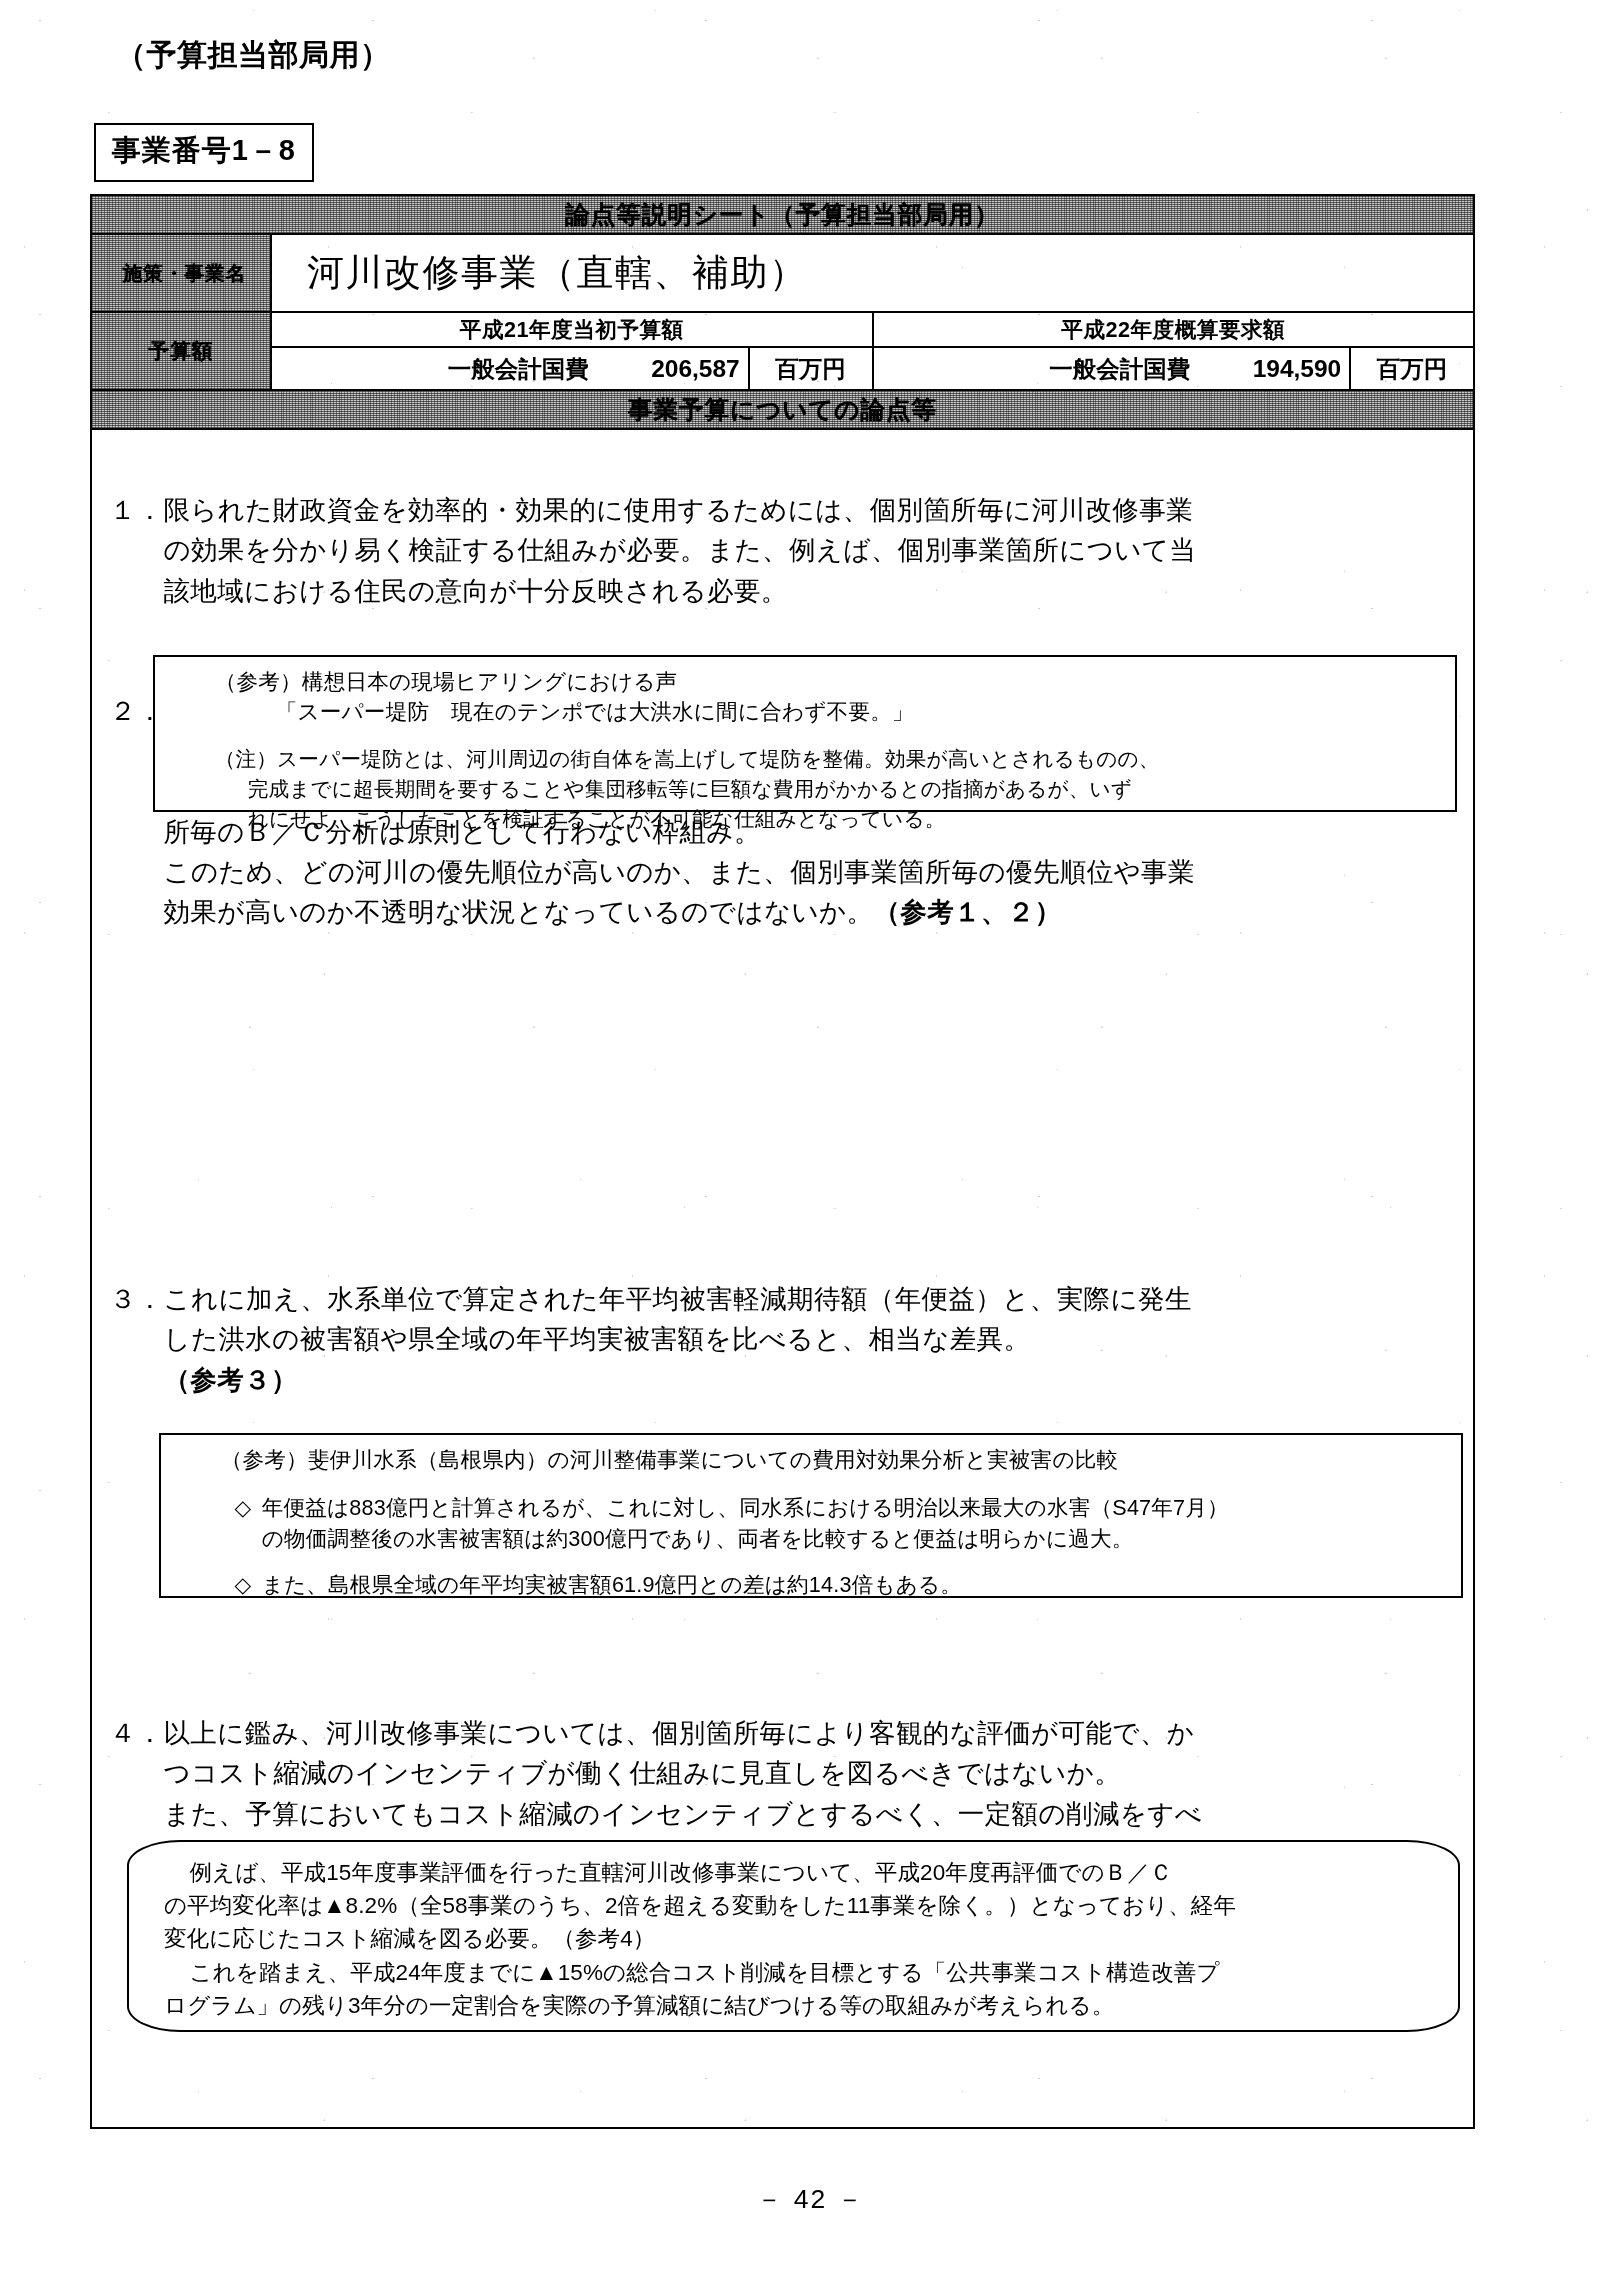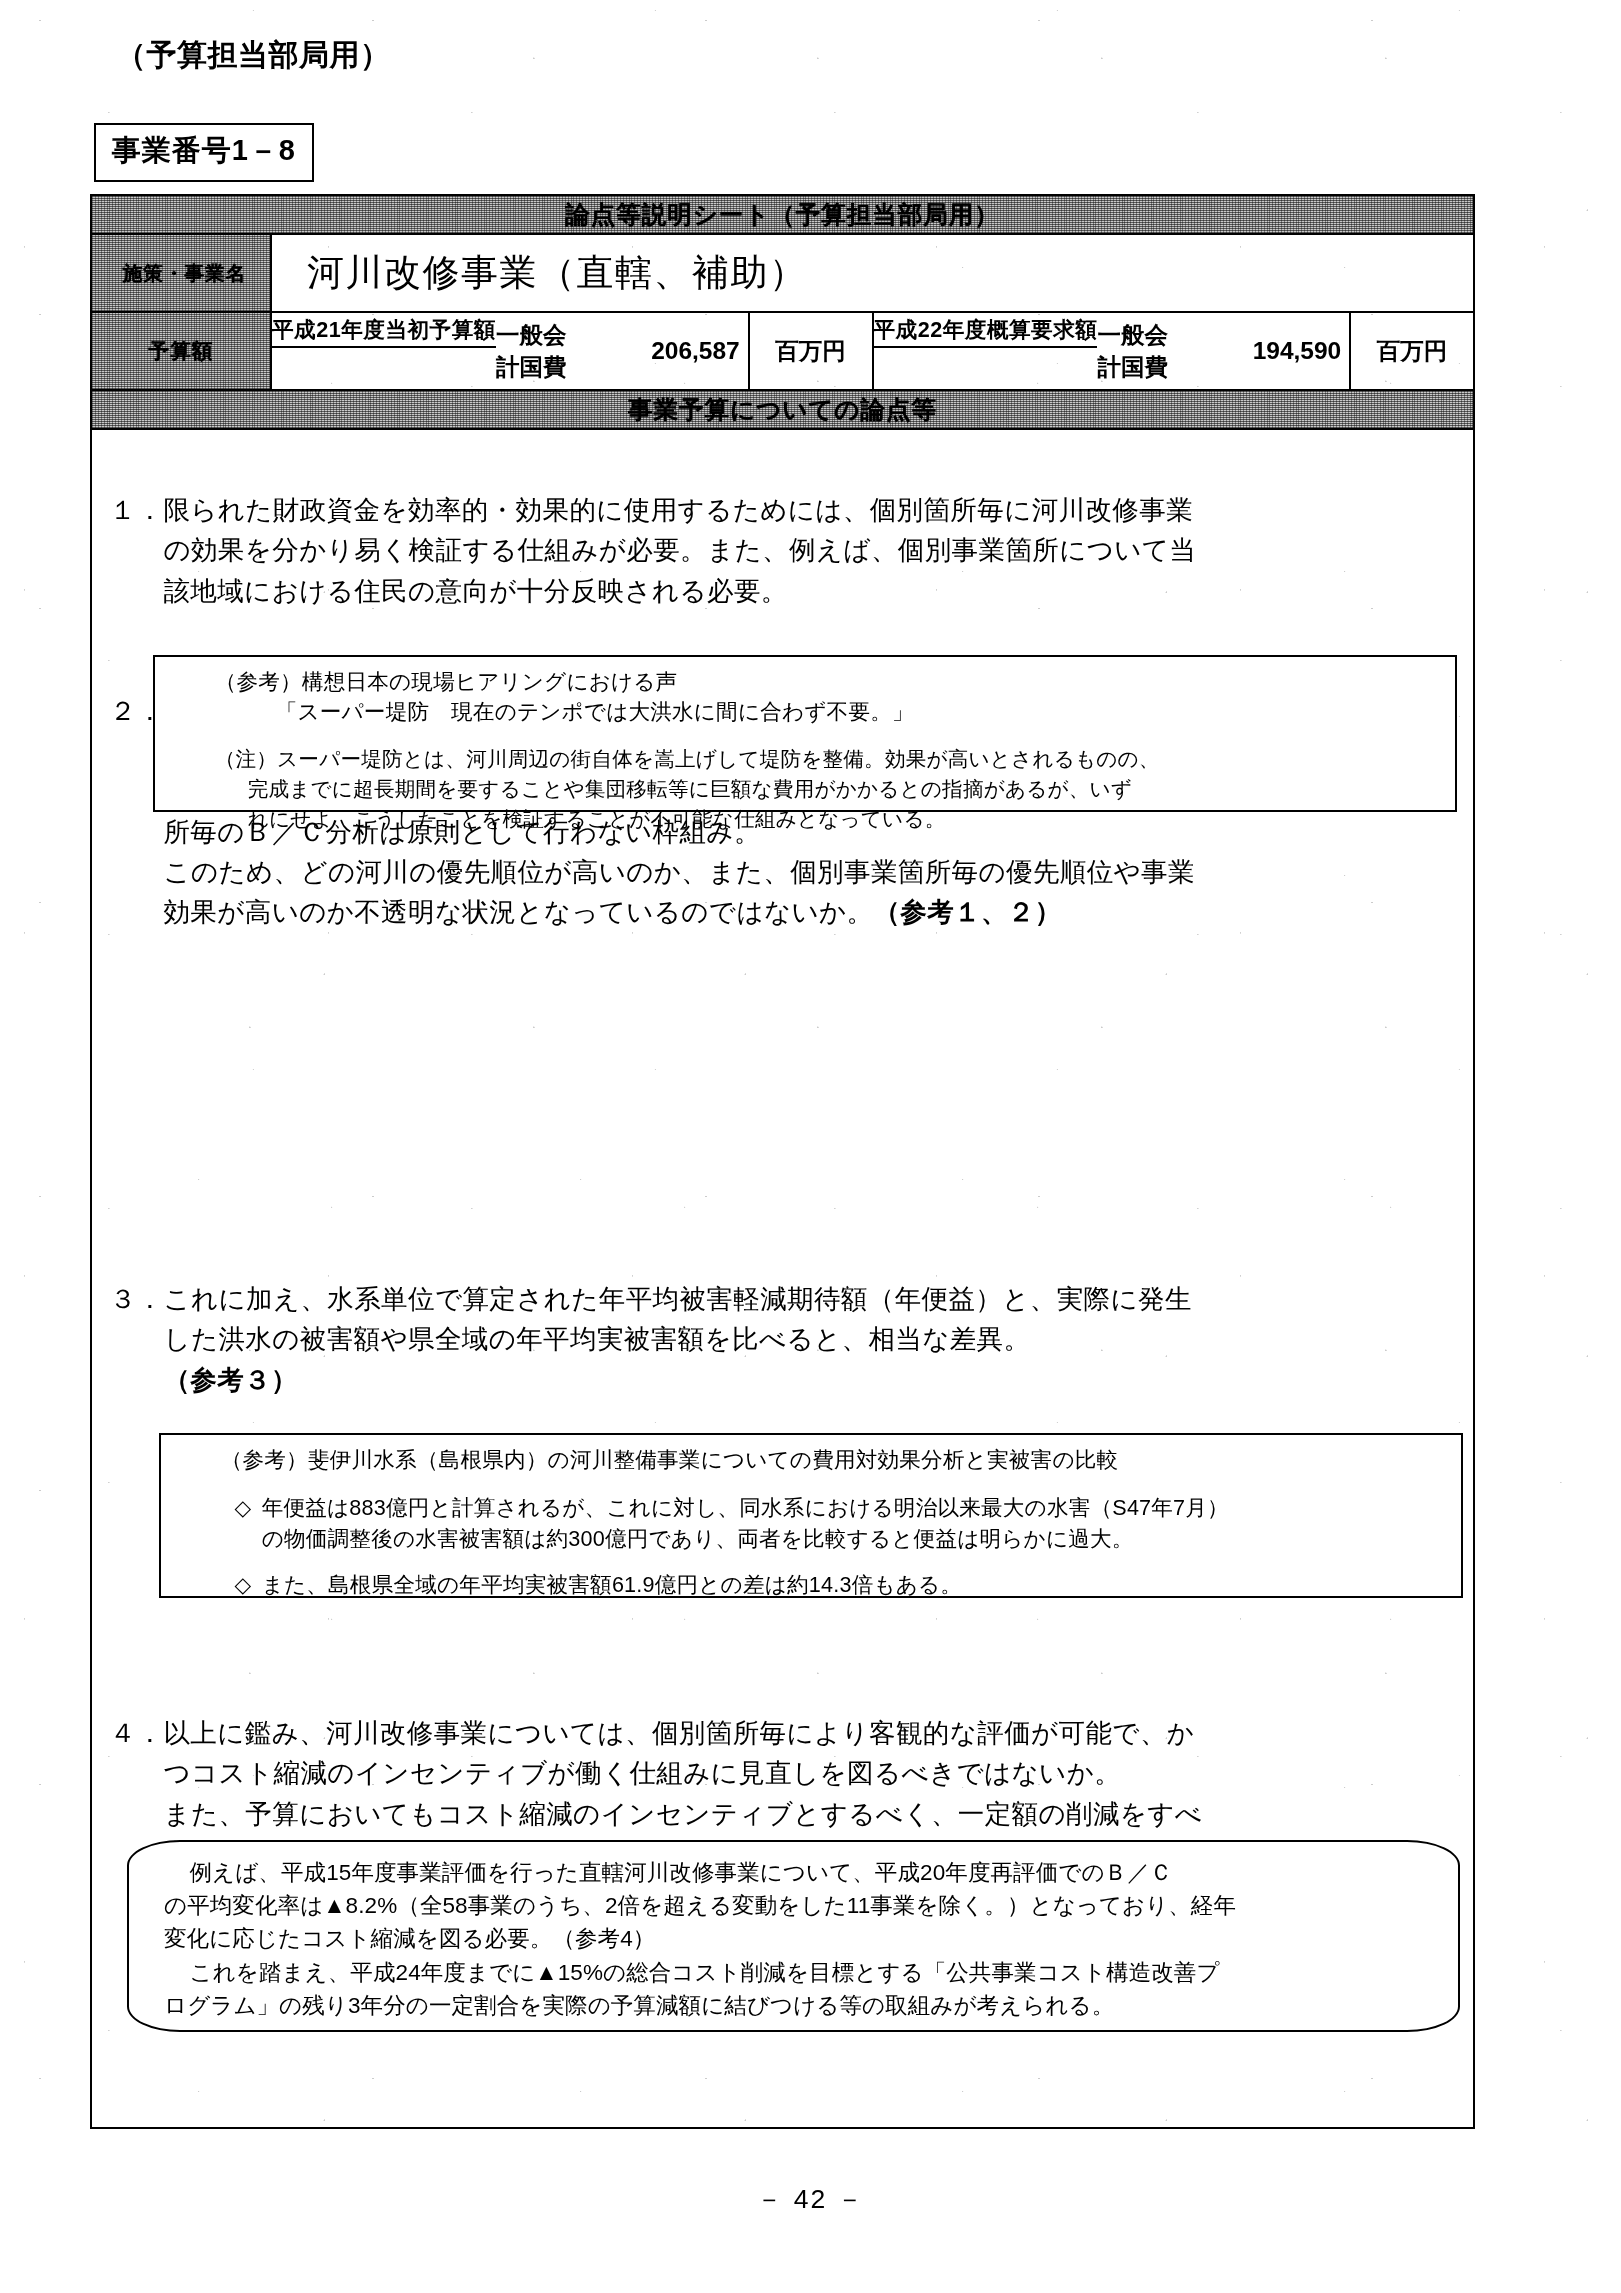--- a/index.html
+++ b/index.html
@@ -139,21 +139,21 @@
     align-items: center;
     justify-content: center;
     font-size: 20.6px;
     font-weight: 700;
     letter-spacing: 1px;
     text-shadow: 0 0 1px #000;
   }
   .budget-col {
     flex: 1;
     display: flex;
-    flex-direction: row;
+    flex-direction: column;
     box-sizing: border-box;
   }
   .budget-col.left { border-right: 2.9px solid #000; }
   .budget-col-head {
     height: 35px;
     display: flex;
     align-items: center;
     justify-content: center;
     border-bottom: 2px solid #000;
     box-sizing: border-box;

